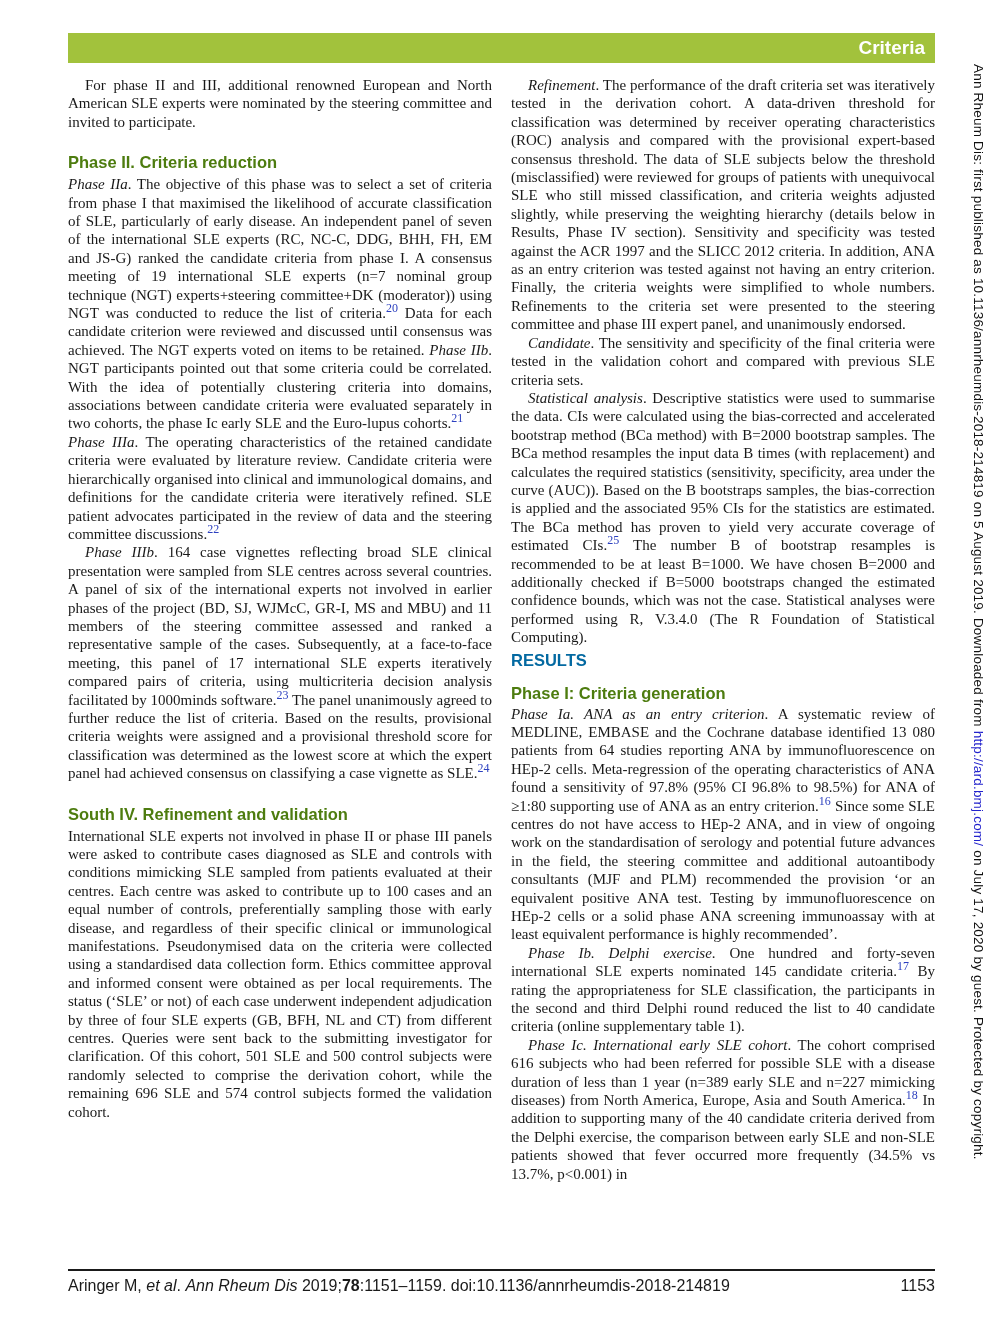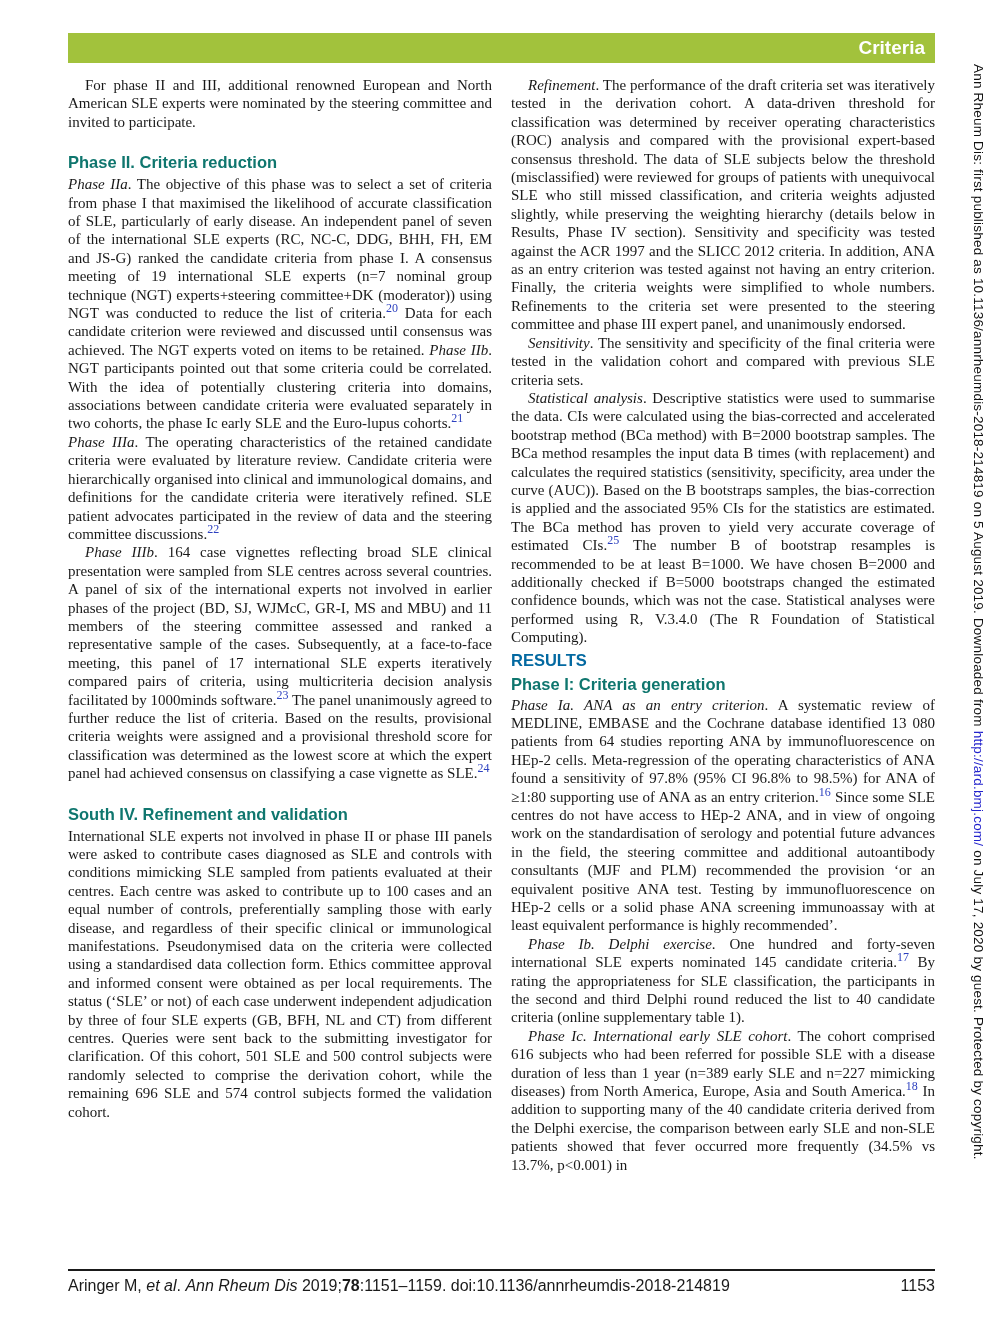--- a/index.html
+++ b/index.html
@@ -15,23 +15,23 @@
   .col { width:424px; }
 
   .para { font-family:"Liberation Serif", serif; font-size:15px; line-height:18.4px;
     text-align:justify; margin:0; color:#191919; }
   .para.ind { text-indent:17px; }
   .run-i { font-style:italic; }
   .run-b { font-weight:700; }
   sup.ref { color:#2b3fbf; font-size:12px; line-height:0; vertical-align:super; }
 
   .sec-h { font-family:"Liberation Sans", sans-serif; font-size:16.5px; font-weight:700;
-    color:#0f766e; margin:22px 0 3px 0; line-height:1.15; }
+    color:#4d7c0f; margin:22px 0 3px 0; line-height:1.15; }
   .sec-h.green { color:#0369a1; margin:4px 0 0 0; }
-  .sec-h.tight { margin:5px 0 2px 0; }
+  .sec-h.tight { margin:14px 0 2px 0; }
 
   .footer-rule { position:absolute; left:68px; top:1269px; width:867px; height:2px;
     background:#1a1a1a; }
   .footer { position:absolute; left:68px; top:1277px; width:867px; display:flex;
     justify-content:space-between; font-family:"Liberation Sans", sans-serif;
     font-size:16px; color:#1a1a1a; }
   .footer .pageno { font-family:"Liberation Sans", sans-serif; }
 
   .sidebar { position:absolute; left:956px; top:64px; height:1240px; width:30px;
     writing-mode:vertical-rl; font-family:"Liberation Sans", sans-serif;
@@ -52,21 +52,21 @@
         <p class="para ind"><span>For phase II and III, additional renowned European and North American SLE experts were nominated by the steering committee and invited to participate.</span></p>
         <div class="sec-h">Phase II. Criteria reduction</div>
         <p class="para"><span class="run-i">Phase IIa</span><span>. The objective of this phase was to select a set of criteria from phase I that maximised the likelihood of accurate classification of SLE, particularly of early disease. An independent panel of seven of the international SLE experts (RC, NC-C, DDG, BHH, FH, EM and JS-G) ranked the candidate criteria from phase I. A consensus meeting of 19 international SLE experts (n=7 nominal group technique (NGT) experts+steering committee+DK (moderator)) using NGT was conducted to reduce the list of criteria.</span><sup class="ref">20</sup><span> Data for each candidate criterion were reviewed and discussed until consensus was achieved. The NGT experts voted on items to be retained. </span><span class="run-i">Phase IIb</span><span>. NGT participants pointed out that some criteria could be correlated. With the idea of potentially clustering criteria into domains, associations between candidate criteria were evaluated separately in two cohorts, the phase Ic early SLE and the Euro-lupus cohorts.</span><sup class="ref">21</sup></p>
         <p class="para"><span class="run-i">Phase IIIa</span><span>. The operating characteristics of the retained candidate criteria were evaluated by literature review. Candidate criteria were hierarchically organised into clinical and immunological domains, and definitions for the candidate criteria were iteratively refined. SLE patient advocates participated in the review of data and the steering committee discussions.</span><sup class="ref">22</sup></p>
         <p class="para ind"><span class="run-i">Phase IIIb</span><span>. 164 case vignettes reflecting broad SLE clinical presentation were sampled from SLE centres across several countries. A panel of six of the international experts not involved in earlier phases of the project (BD, SJ, WJMcC, GR-I, MS and MBU) and 11 members of the steering committee assessed and ranked a representative sample of the cases. Subsequently, at a face-to-face meeting, this panel of 17 international SLE experts iteratively compared pairs of criteria, using multicriteria decision analysis facilitated by 1000minds software.</span><sup class="ref">23</sup><span> The panel unanimously agreed to further reduce the list of criteria. Based on the results, provisional criteria weights were assigned and a provisional threshold score for classification was determined as the lowest score at which the expert panel had achieved consensus on classifying a case vignette as SLE.</span><sup class="ref">24</sup></p>
         <div class="sec-h">South IV. Refinement and validation</div>
         <p class="para"><span>International SLE experts not involved in phase II or phase III panels were asked to contribute cases diagnosed as SLE and controls with conditions mimicking SLE sampled from patients evaluated at their centres. Each centre was asked to contribute up to 100 cases and an equal number of controls, preferentially sampling those with early disease, and regardless of their specific clinical or immunological manifestations. Pseudonymised data on the criteria were collected using a standardised data collection form. Ethics committee approval and informed consent were obtained as per local requirements. The status (‘SLE’ or not) of each case underwent independent adjudication by three of four SLE experts (GB, BFH, NL and CT) from different centres. Queries were sent back to the submitting investigator for clarification. Of this cohort, 501 SLE and 500 control subjects were randomly selected to comprise the derivation cohort, while the remaining 696 SLE and 574 control subjects formed the validation cohort.</span></p>
       </div>
     <div class="col" id="col-right">
         <p class="para ind"><span class="run-i">Refinement</span><span>. The performance of the draft criteria set was iteratively tested in the derivation cohort. A data-driven threshold for classification was determined by receiver operating characteristics (ROC) analysis and compared with the provisional expert-based consensus threshold. The data of SLE subjects below the threshold (misclassified) were reviewed for groups of patients with unequivocal SLE who still missed classification, and criteria weights adjusted slightly, while preserving the weighting hierarchy (details below in Results, Phase IV section). Sensitivity and specificity was tested against the ACR 1997 and the SLICC 2012 criteria. In addition, ANA as an entry criterion was tested against not having an entry criterion. Finally, the criteria weights were simplified to whole numbers. Refinements to the criteria set were presented to the steering committee and phase III expert panel, and unanimously endorsed.</span></p>
-        <p class="para ind"><span class="run-i">Sensitivity</span><span>. The sensitivity and specificity of the final criteria were tested in the validation cohort and compared with previous SLE criteria sets.</span></p>
+        <p class="para ind"><span class="run-i">Candidate</span><span>. The sensitivity and specificity of the final criteria were tested in the validation cohort and compared with previous SLE criteria sets.</span></p>
         <p class="para ind"><span class="run-i">Statistical analysis</span><span>. Descriptive statistics were used to summarise the data. CIs were calculated using the bias-corrected and accelerated bootstrap method (BCa method) with B=2000 bootstrap samples. The BCa method resamples the input data B times (with replacement) and calculates the required statistics (sensitivity, specificity, area under the curve (AUC)). Based on the B bootstraps samples, the bias-correction is applied and the associated 95% CIs for the statistics are estimated. The BCa method has proven to yield very accurate coverage of estimated CIs.</span><sup class="ref">25</sup><span> The number B of bootstrap resamples is recommended to be at least B=1000. We have chosen B=2000 and additionally checked if B=5000 bootstraps changed the estimated confidence bounds, which was not the case. Statistical analyses were performed using R, V.3.4.0 (The R Foundation of Statistical Computing).</span></p>
         <div class="sec-h green">RESULTS</div>
         <div class="sec-h tight">Phase I: Criteria generation</div>
         <p class="para"><span class="run-i">Phase Ia. ANA as an entry criterion</span><span>. A systematic review of MEDLINE, EMBASE and the Cochrane database identified 13 080 patients from 64 studies reporting ANA by immunofluorescence on HEp-2 cells. Meta-regression of the operating characteristics of ANA found a sensitivity of 97.8% (95% CI 96.8% to 98.5%) for ANA of ≥1:80 supporting use of ANA as an entry criterion.</span><sup class="ref">16</sup><span> Since some SLE centres do not have access to HEp-2 ANA, and in view of ongoing work on the standardisation of serology and potential future advances in the field, the steering committee and additional autoantibody consultants (MJF and PLM) recommended the provision ‘or an equivalent positive ANA test. Testing by immunofluorescence on HEp-2 cells or a solid phase ANA screening immunoassay with at least equivalent performance is highly recommended’.</span></p>
         <p class="para ind"><span class="run-i">Phase Ib. Delphi exercise</span><span>. One hundred and forty-seven international SLE experts nominated 145 candidate criteria.</span><sup class="ref">17</sup><span> By rating the appropriateness for SLE classification, the participants in the second and third Delphi round reduced the list to 40 candidate criteria (online supplementary table 1).</span></p>
         <p class="para ind"><span class="run-i">Phase Ic. International early SLE cohort</span><span>. The cohort comprised 616 subjects who had been referred for possible SLE with a disease duration of less than 1 year (n=389 early SLE and n=227 mimicking diseases) from North America, Europe, Asia and South America.</span><sup class="ref">18</sup><span> In addition to supporting many of the 40 candidate criteria derived from the Delphi exercise, the comparison between early SLE and non-SLE patients showed that fever occurred more frequently (34.5% vs 13.7%, p&lt;0.001) in</span></p>
       </div>
   </div>
 
   <div class="sidebar"><span>Ann Rheum Dis: first published as 10.1136/annrheumdis-2018-214819 on 5 August 2019. Downloaded from </span><span class="side-link">http://ard.bmj.com/</span><span> on July 17, 2020 by guest. Protected by copyright.</span></div>

